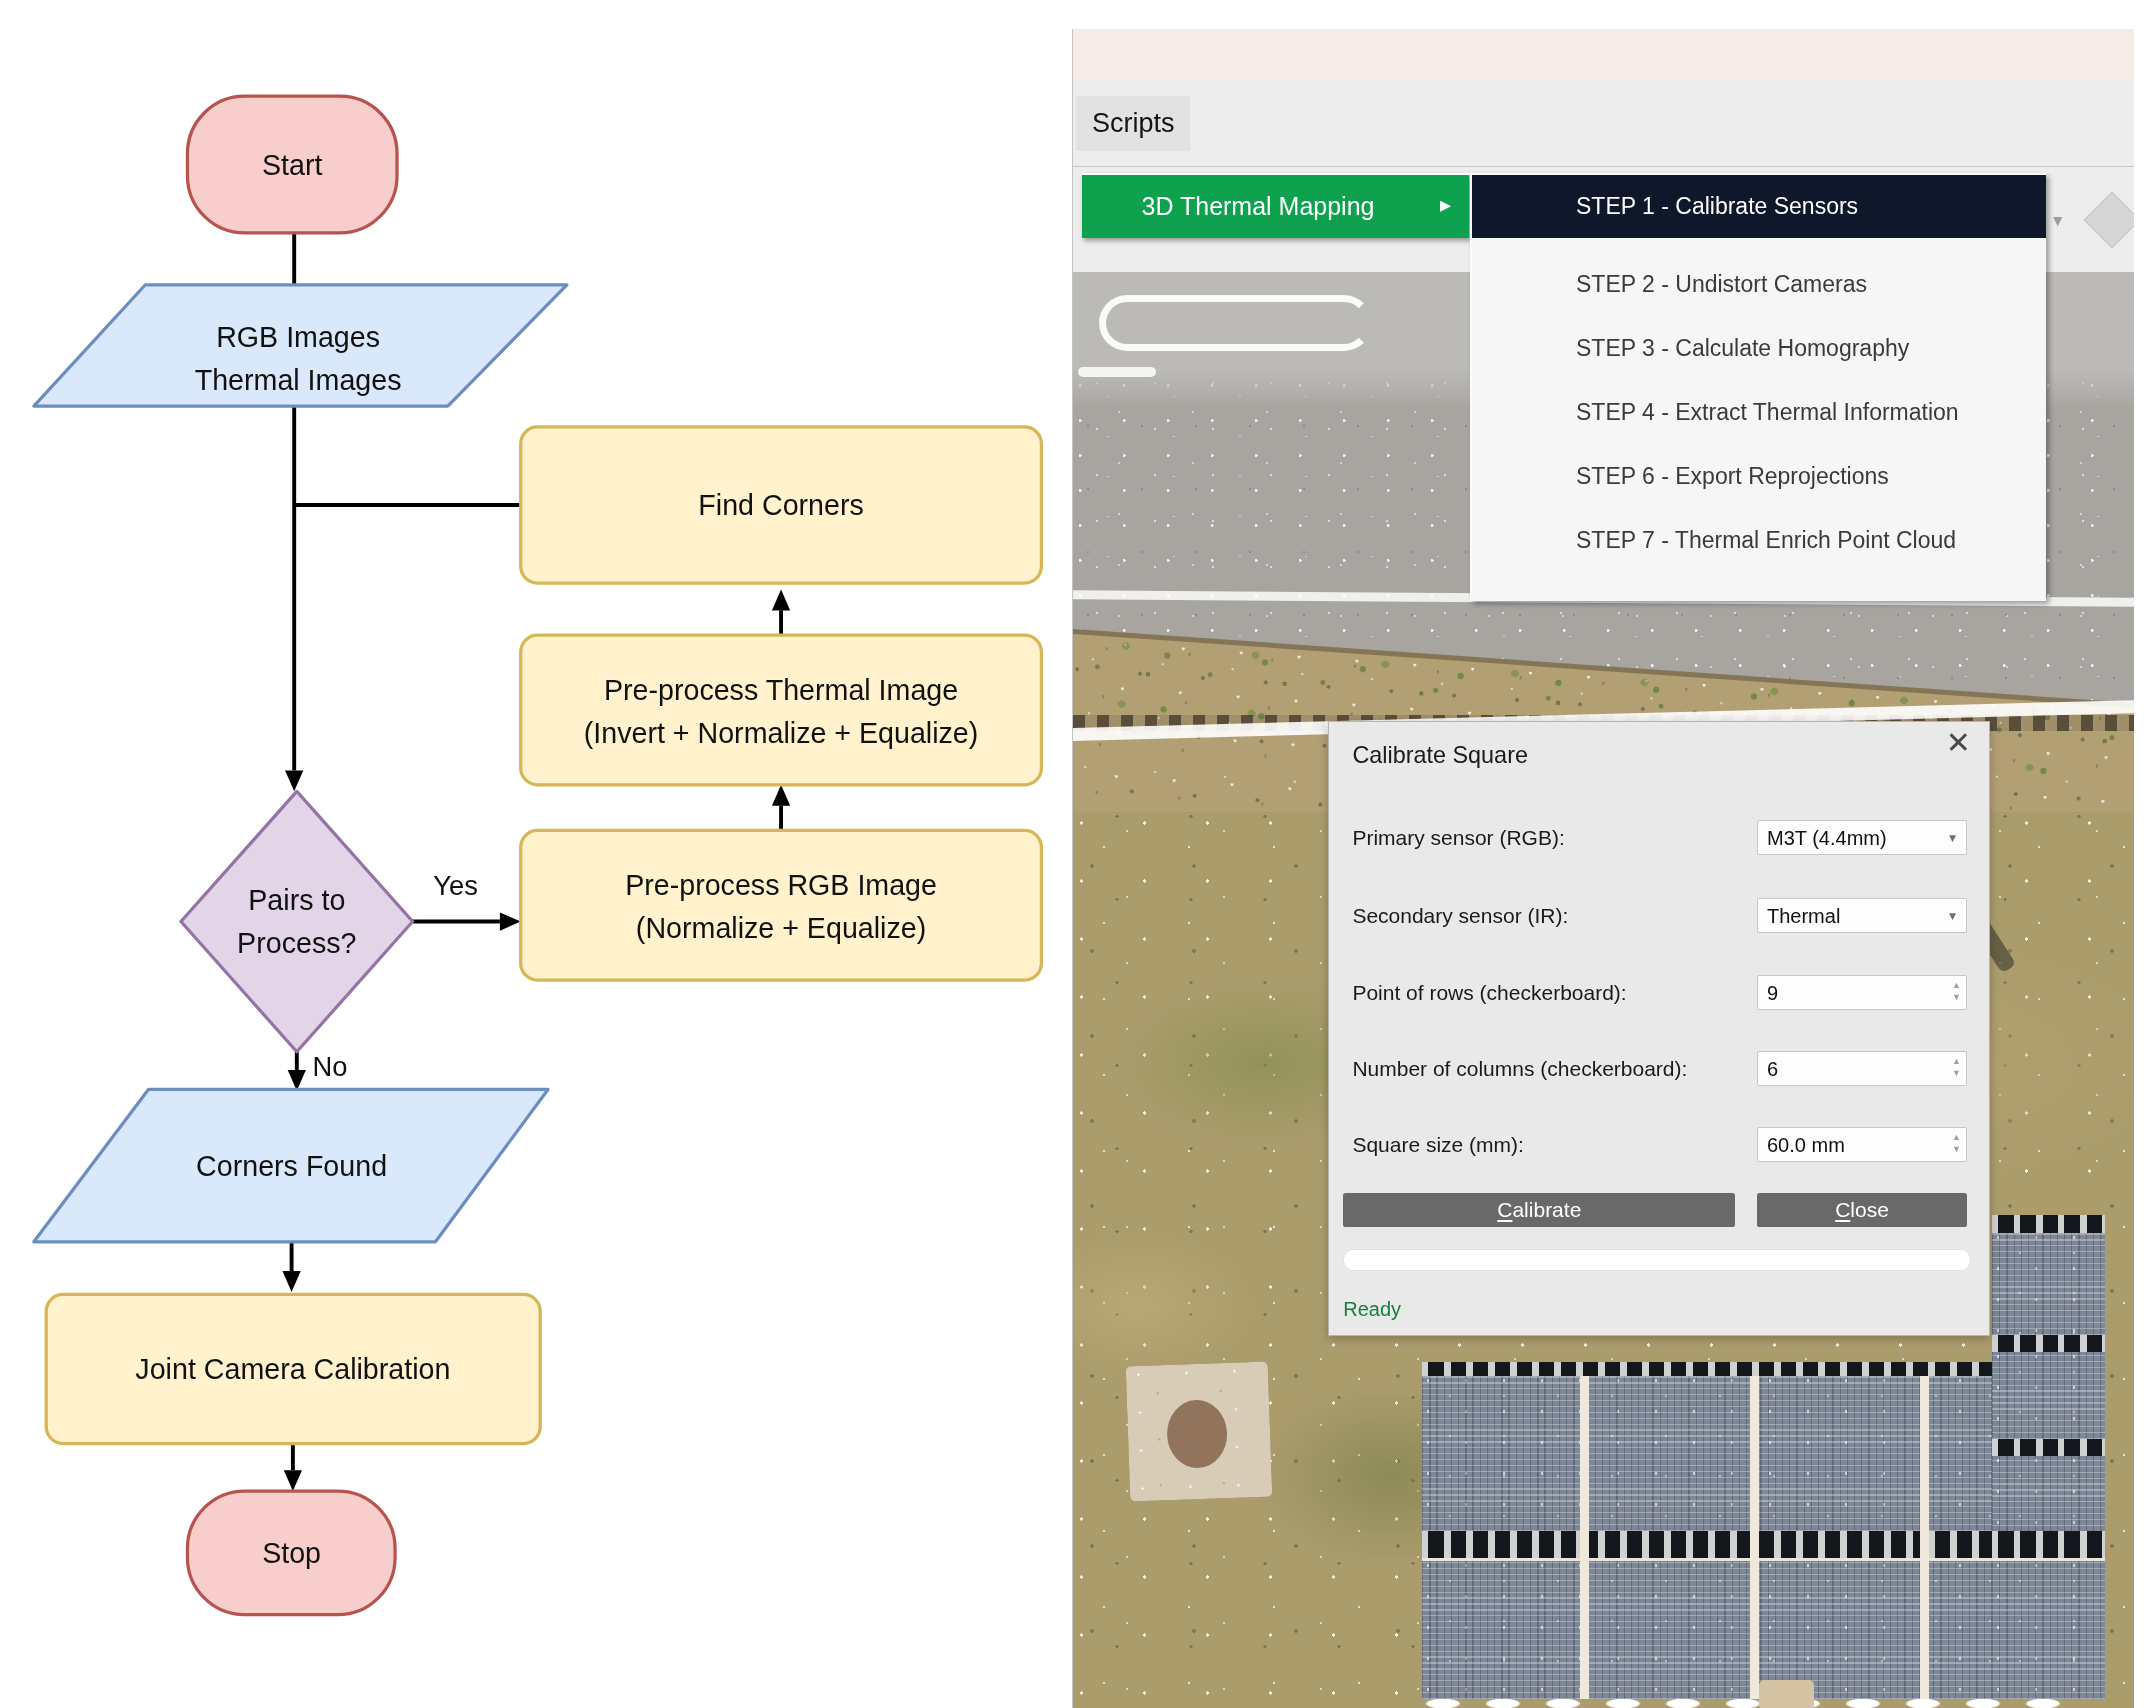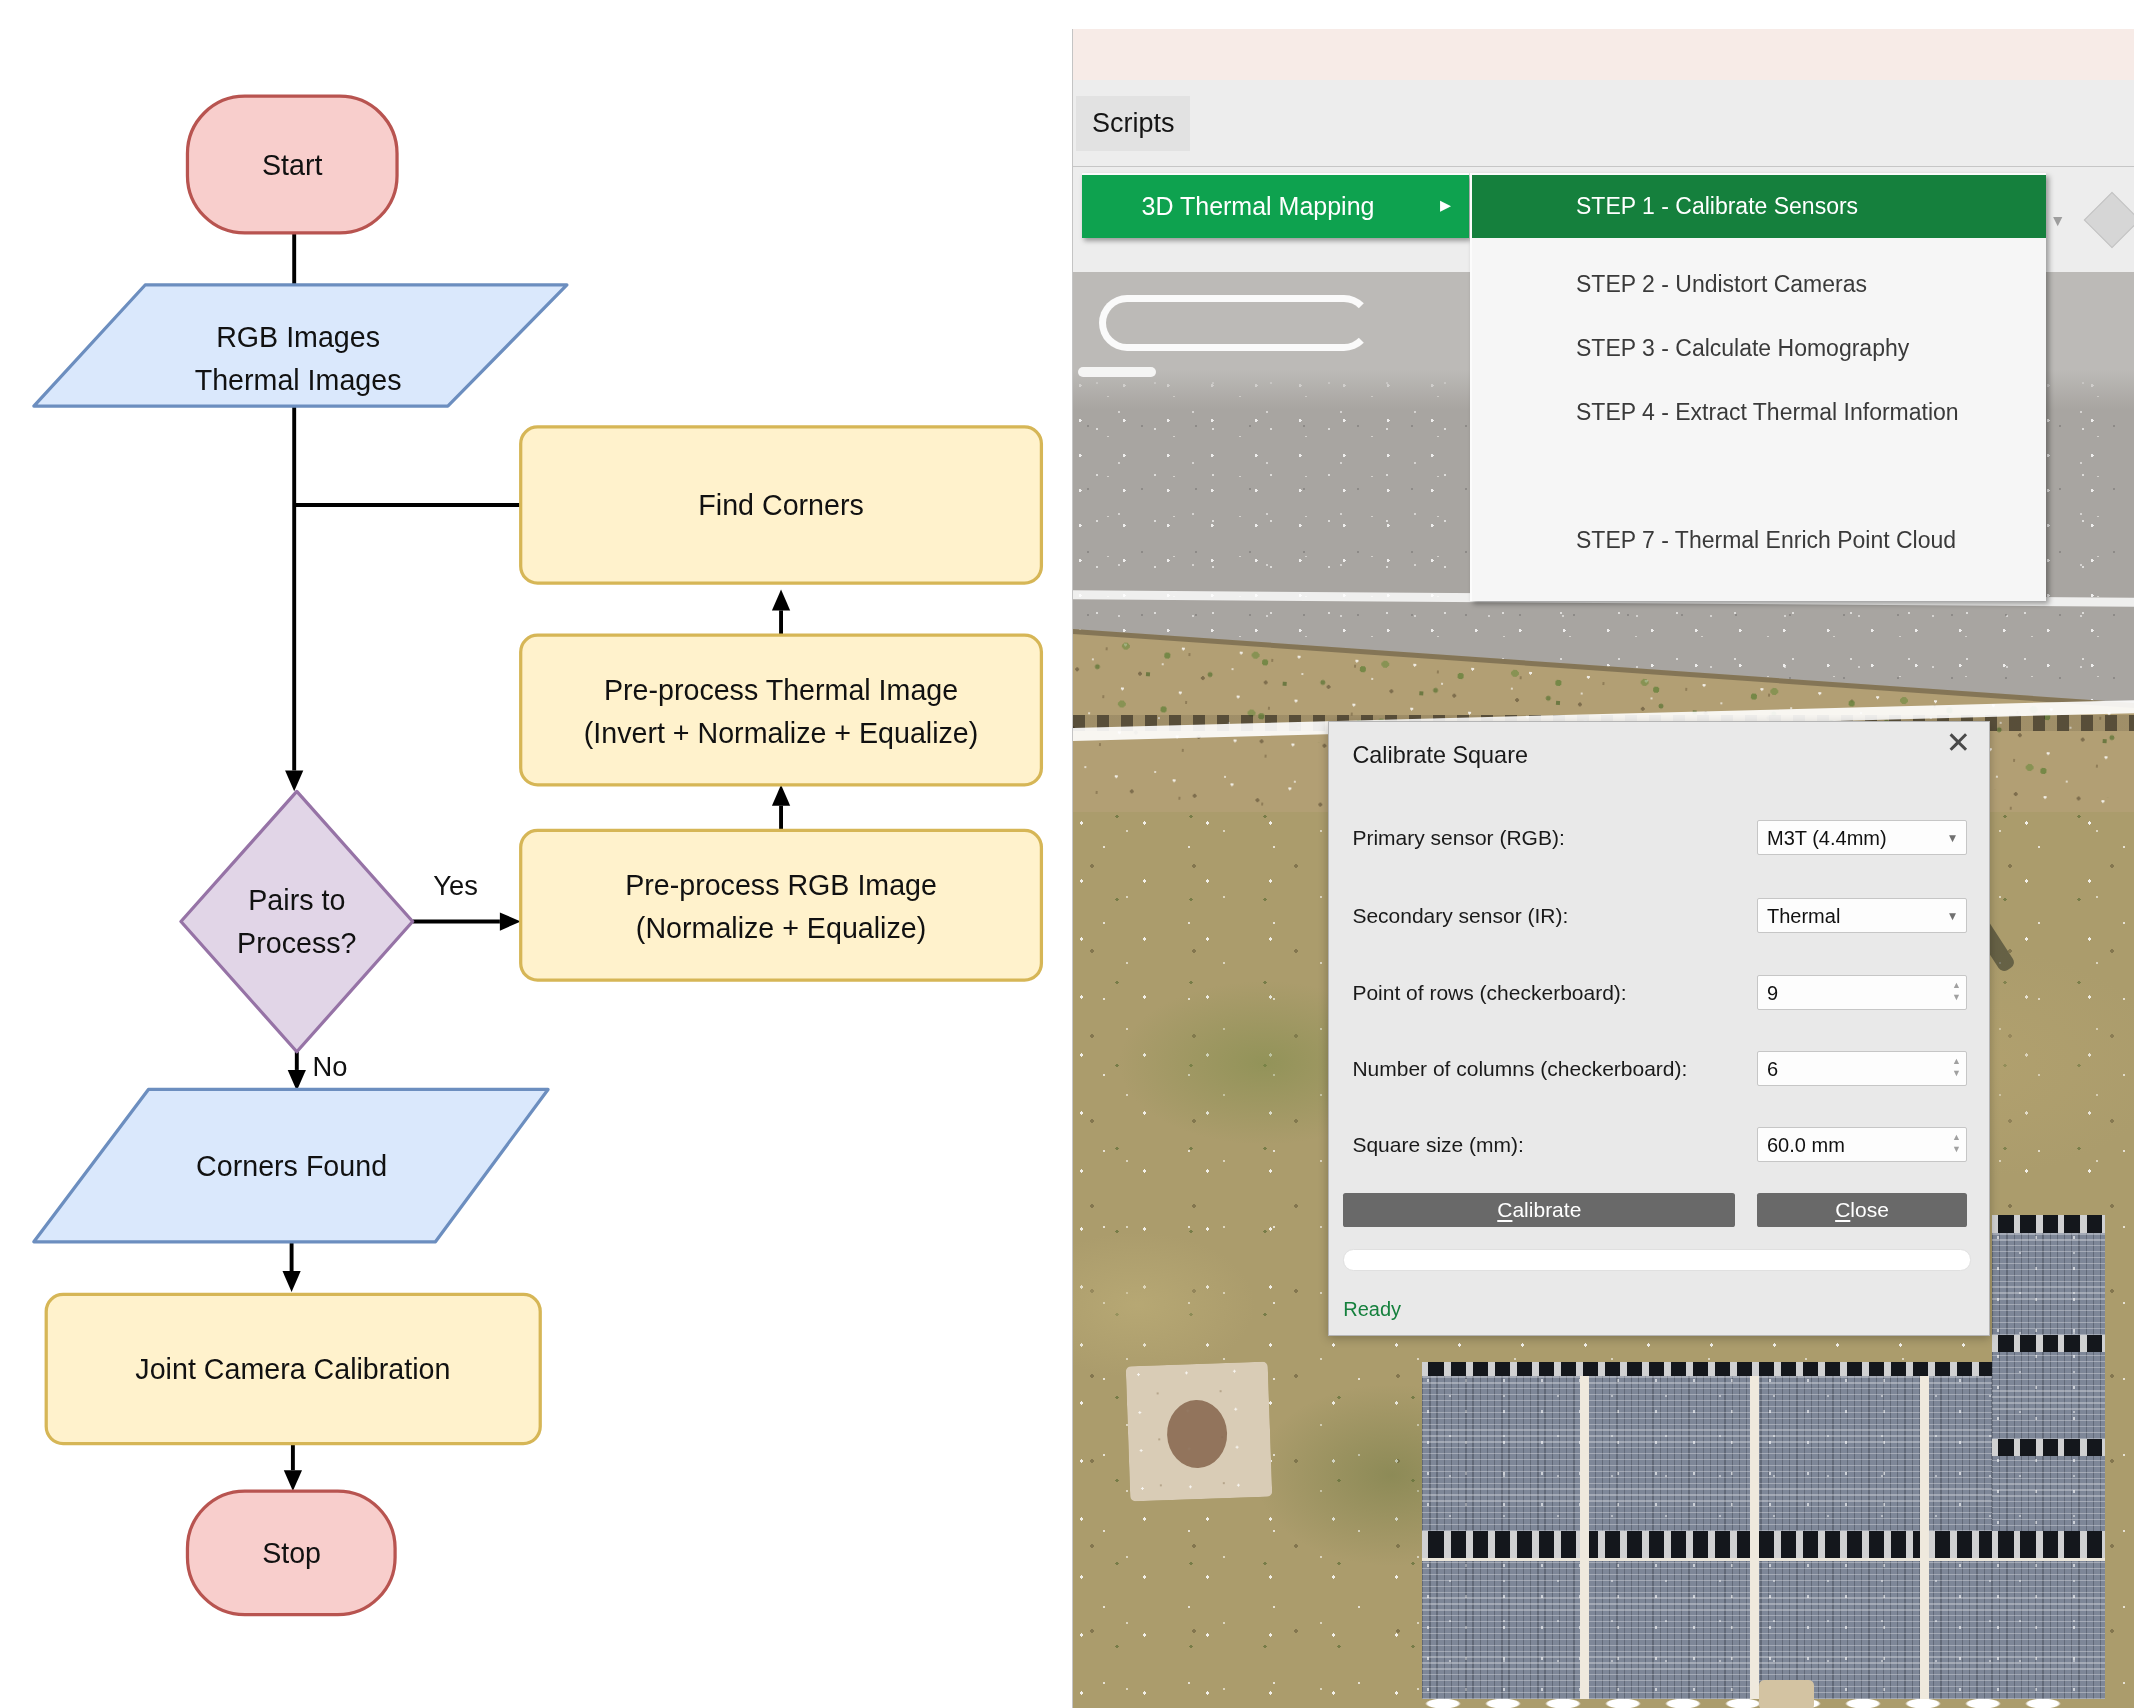--- a/index.html
+++ b/index.html
@@ -102,21 +102,21 @@
   .divider-v { position:absolute; top:14.3px; width:8.5px; height:323px; background:#efe9dd; }
   #array-b { position:absolute; left:919px; top:943px; width:113px; height:494px; }
   #array-b > div { position:absolute; left:0; width:100%; }
 
   
   #menu-green { position:absolute; left:9px; top:144px; width:387px; height:65px; background:#0EA24F; border-top:2px solid #fbfbfb; box-shadow:2px 3.3px 4.6px rgba(0,0,0,.35); z-index:30; color:#fff; }
   #menu-green .mlabel { position:absolute; left:0; top:0; width:352px; height:63px; line-height:63px; text-align:center; font-size:25px; }
   #menu-green .marrow { position:absolute; right:18px; top:23.4px; font-size:14.3px; color:#fff; line-height:1; }
   #submenu { position:absolute; left:397px; top:144px; width:576px; height:428px; background:#f6f6f6; border-top:2px solid #fbfbfb; border-left:2.6px solid #fcfcfc; box-shadow:2.6px 3.3px 5.2px rgba(0,0,0,.35); z-index:30; }
   .smi { position:absolute; left:0; width:100%; height:64px; line-height:64px; padding-left:104px; font-size:23px; color:#3a3a3a; }
-  .smi.sel { height:63px; line-height:63px; background:#15803d; color:#ffffff; top:0; }
+  .smi.sel { height:63px; line-height:63px; background:#0f172a; color:#ffffff; top:0; }
 
   
   #dialog { position:absolute; left:1328px; top:721px; width:662px; height:615px; background:#e9e9e9; border:0.7px solid #b5b5b5; box-shadow:0 2.6px 9px rgba(0,0,0,.25); z-index:40; }
   #dlg-title { position:absolute; left:23.4px; top:19.5px; font-size:23.4px; color:#1a1a1a; }
   #dlg-close { position:absolute; right:18px; top:2.6px; font-size:30px; color:#4a4a4a; line-height:1.2; }
   .dlg-label { position:absolute; left:23.4px; height:35px; line-height:35px; font-size:21px; color:#1a1a1a; }
   .dlg-control { position:absolute; left:428px; width:210px; height:35px; background:#fdfdfd; border:0.7px solid #c6c6c6; border-radius:2px; font-size:20px; color:#111; line-height:34px; padding-left:9px; }
   .combo-arrow { position:absolute; right:7.8px; top:0; height:34px; line-height:34px; font-size:11.7px; color:#707070; }
   .spin-arrows { position:absolute; right:5.2px; top:4.6px; display:flex; flex-direction:column; gap:3.9px; line-height:1; font-size:9px; color:#a0a0a0; }
   .dlg-btn { position:absolute; top:471px; height:34px; background:#696969; border-radius:2.6px; color:#ffffff; font-size:21px; text-align:center; line-height:34px; }
@@ -265,20 +265,21 @@
     <div id="menu-green">
       <div class="mlabel">3D Thermal Mapping</div>
       <span class="marrow">▶</span>
     </div>
 
     <div id="submenu">
       <div class="smi sel">STEP 1 - Calibrate Sensors</div>
       <div class="smi" style="top:77px">STEP 2 - Undistort Cameras</div>
       <div class="smi" style="top:141px">STEP 3 - Calculate Homography</div>
       <div class="smi" style="top:205px">STEP 4 - Extract Thermal Information</div>
+      <div class="smi" style="top:269px">STEP 6 - Export Reprojections</div>
       <div class="smi" style="top:333px">STEP 7 - Thermal Enrich Point Cloud</div>
     </div>
   </div>
 
   <div id="dialog">
     <div id="dlg-title">Calibrate Square</div>
     <span id="dlg-close">✕</span>
 
     <div class="dlg-label" style="top:98px">Primary sensor (RGB):</div>
     <div class="dlg-control" style="top:98px">

